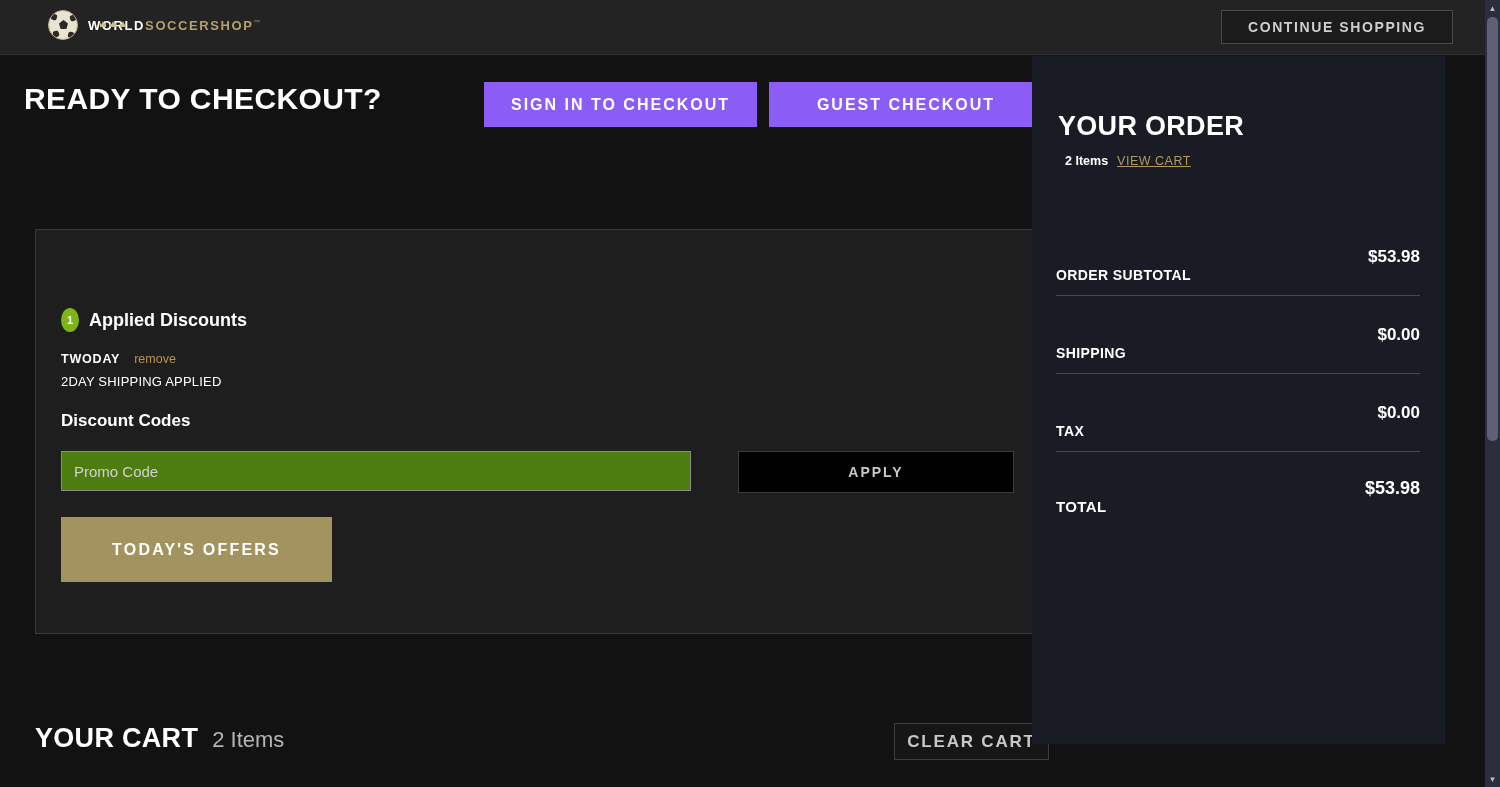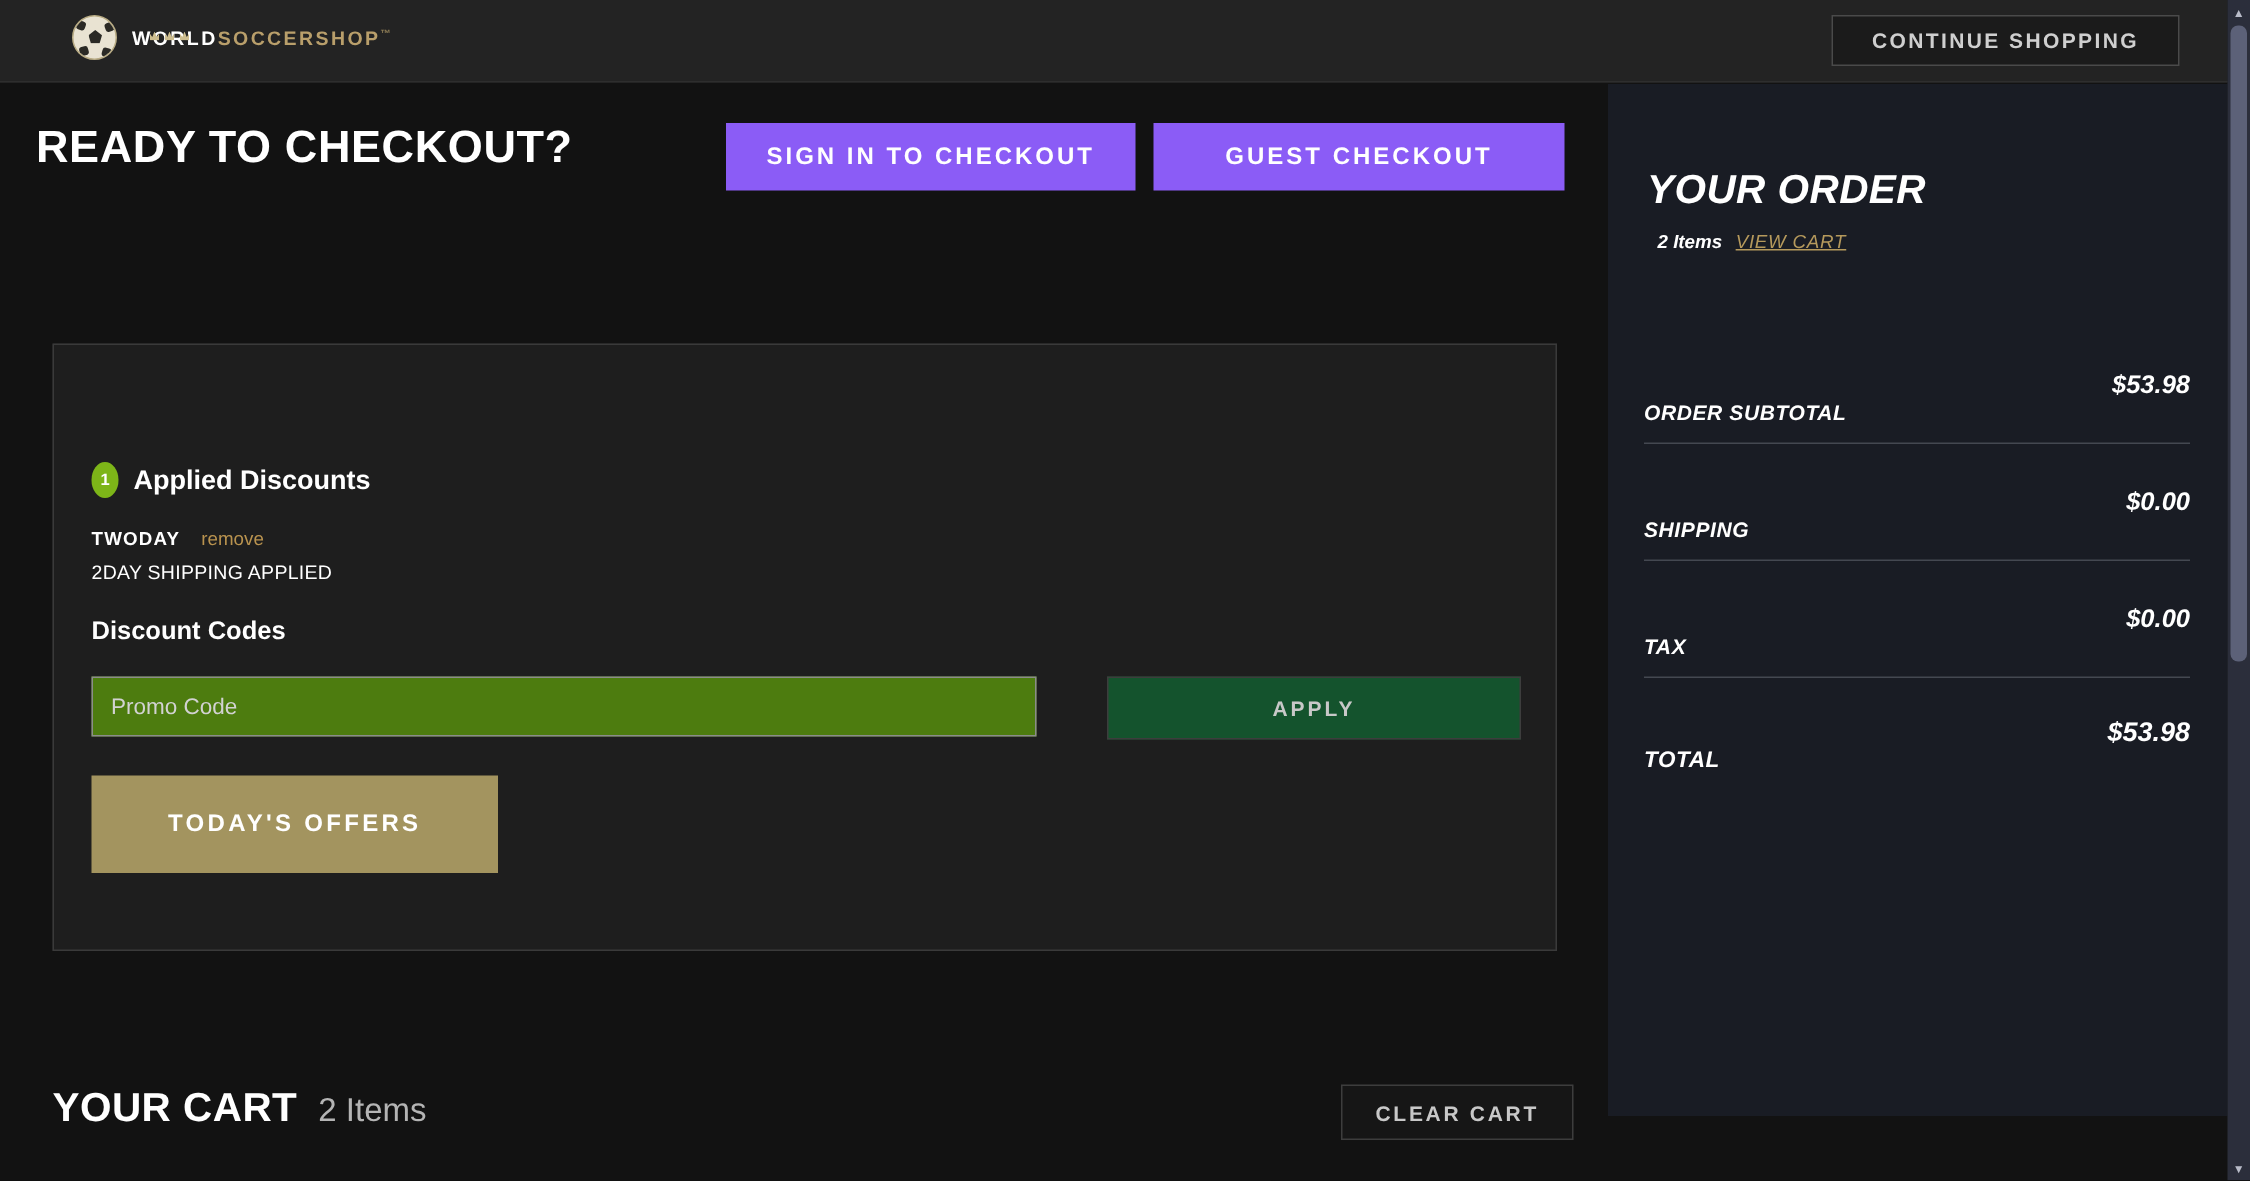--- a/index.html
+++ b/index.html
@@ -146,21 +146,21 @@
     color: #d6d6d6;
     font-size: 15px;
     padding: 0 12px;
     font-family: "Liberation Sans", sans-serif;
     outline: none;
   }
   .promo-input::placeholder { color: #d2d2d2; }
   .apply-btn {
     position: absolute; left: 702px; top: 221px;
     width: 276px; height: 42px;
-    background: #14532d;
+    background: #000000;
     border: 1px solid #3d3d3d;
     color: #c8c8c8;
     font-size: 14px; font-weight: bold; letter-spacing: 2px;
     display: flex; align-items: center; justify-content: center;
     cursor: pointer;
   }
   .offers-btn {
     position: absolute; left: 25px; top: 287px;
     width: 271px; height: 65px;
     background: #a3945f;
@@ -180,31 +180,30 @@
   }
   .cart-count {
     color: #b4b4b4; font-size: 22px;
   }
   .clear-btn {
     position: absolute; left: 894px; top: 723px;
     width: 155px; height: 37px;
     background: #161616;
     border: 1px solid #3d3d3d;
     color: #c8c8c8;
-    font-size: 14px; font-weight: bold; letter-spacing: 1.8px;
+    font-size: 17px; font-weight: bold; letter-spacing: 1.8px;
     display: flex; align-items: center; justify-content: center;
     cursor: pointer;
   }
 
   
   .order-panel {
-    position: absolute; left: 1072px; top: 56px;
+    position: absolute; left: 1032px; top: 56px;
     width: 413px; height: 688px;
     background: #191c24;
-    font-style: italic;
   }
   .order-title {
     position: absolute; left: 26px; top: 55px;
     color: #ffffff; font-size: 27px; font-weight: bold; letter-spacing: 0.3px;
   }
   .order-sub {
     position: absolute; left: 33px; top: 98px;
     display: flex; align-items: baseline; gap: 9px;
   }
   .order-items {

